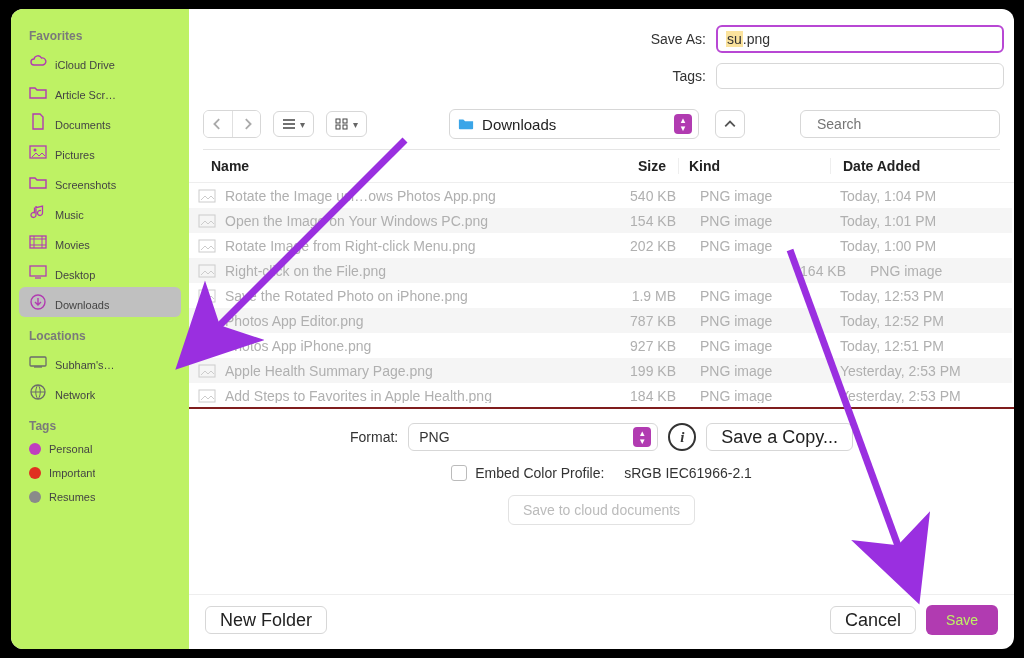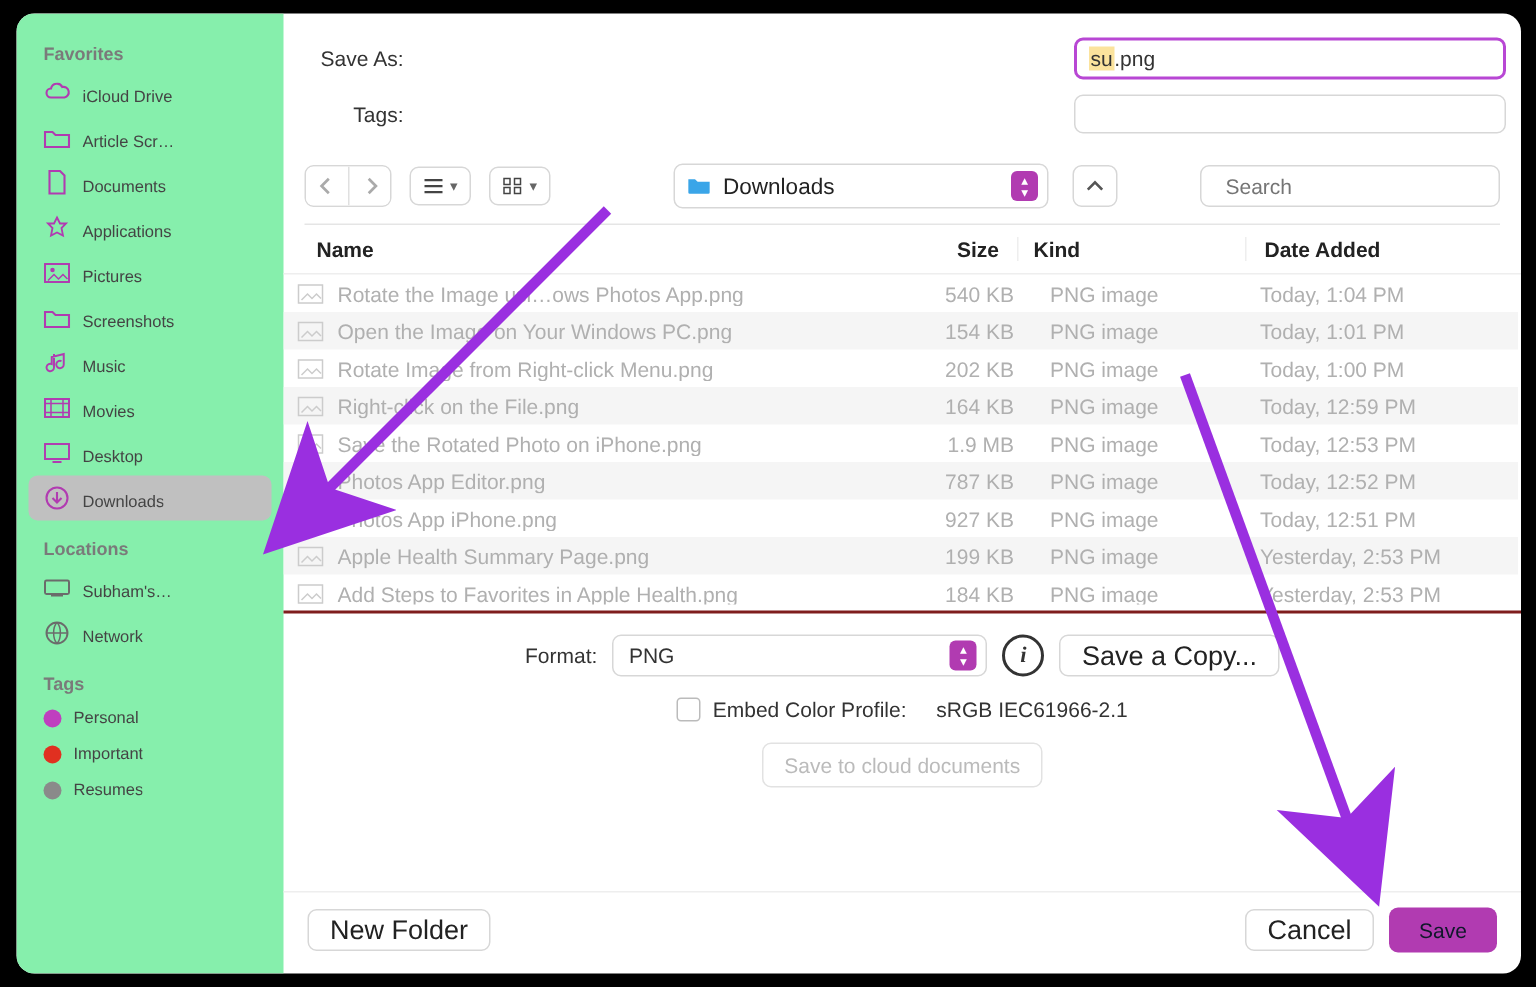--- a/index.html
+++ b/index.html
@@ -16,21 +16,21 @@
     left: 11px; top: 9px;
     width: 1003px; height: 640px;
     background: #fff;
     border-radius: 12px;
     display: flex;
     overflow: hidden;
   }
   
   .sidebar {
     width: 178px;
-    background: #86efac;
+    background: #bef264;
     padding: 8px 0 8px 0;
     overflow: hidden;
   }
   .sidebar-section-header {
     font-size: 12px;
     color: #7a7a7a;
     font-weight: 600;
     padding: 12px 18px 4px 18px;
   }
   .sidebar-item {
@@ -68,21 +68,21 @@
   .main {
     flex: 1;
     display: flex;
     flex-direction: column;
     position: relative;
   }
   .topfields {
     padding: 16px 10px 4px 10px;
   }
   .fieldrow {
-    display:flex; align-items:center; justify-content:space-between;
+    display:flex; align-items:center; justify-content:flex-end;
     margin-bottom: 10px;
     gap: 10px;
   }
   .field-label {
     width: 70px;
     text-align: right;
     color:#333;
     font-size: 14px;
   }
   .filename-input {
@@ -263,21 +263,21 @@
     margin-top:auto;
     display:flex; align-items:center;
     padding: 10px 16px 14px 16px;
     border-top:1px solid #eee;
     gap:10px;
   }
   .spacer { flex:1; }
   .primary-btn {
     height:30px; padding:0 20px;
     border:none; border-radius:6px;
-    background:#b13bb1; color:#0f172a;
+    background:#b13bb1; color:#bef264;
     font-size:14px; font-weight:500;
     display:flex; align-items:center;
   }
 
   
   .arrow-svg {
     position:absolute;
     pointer-events:none;
   }
 </style>
@@ -305,28 +305,20 @@
           </span>
           <span class="sidebar-text">Article Scr…</span>
         </div>
         <div class="sidebar-item">
           <span class="sidebar-icon">
             <svg width="16" height="18" viewBox="0 0 14 18">
               <path d="M2 1h7l3 3v12H2Z" fill="none" stroke="#b13bb1" stroke-width="1.4"></path>
             </svg>
           </span>
           <span class="sidebar-text">Documents</span>
-        </div>
-        <div class="sidebar-item">
-          <span class="sidebar-icon">
-            <svg width="18" height="18" viewBox="0 0 18 18">
-              <path d="M9 2l2 4h4l-3 3 1 5-4-2-4 2 1-5-3-3h4Z" fill="none" stroke="#b13bb1" stroke-width="1.2"></path>
-            </svg>
-          </span>
-          <span class="sidebar-text">Applications</span>
         </div>
         <div class="sidebar-item">
           <span class="sidebar-icon">
             <svg width="18" height="14" viewBox="0 0 18 14">
               <rect x="1" y="1" width="16" height="12" fill="none" stroke="#b13bb1" stroke-width="1.3"></rect>
               <circle cx="6" cy="5" r="1.5" fill="#b13bb1"></circle>
               <path d="M3 12l4-4 3 3 3-3 3 3" fill="none" stroke="#b13bb1"></path>
             </svg>
           </span>
           <span class="sidebar-text">Pictures</span>
@@ -529,21 +521,20 @@
         <div class="file-row alt">
     <span class="row-icon">
             <svg width="18" height="14" viewBox="0 0 18 14">
               <rect x="1" y="1" width="16" height="12" fill="none" stroke="#ccc"></rect>
               <path d="M3 11l4-4 3 3 3-3 3 3" fill="none" stroke="#ccc"></path>
             </svg>
           </span>
     <span class="row-name">Right-click on the File.png</span>
     <span class="row-size">164 KB</span>
     <span class="row-kind">PNG image</span>
-    <span class="row-date">Today, 12:59 PM</span>
         </div>
         <div class="file-row">
     <span class="row-icon">
             <svg width="18" height="14" viewBox="0 0 18 14">
               <rect x="1" y="1" width="16" height="12" fill="none" stroke="#ccc"></rect>
               <path d="M3 11l4-4 3 3 3-3 3 3" fill="none" stroke="#ccc"></path>
             </svg>
           </span>
     <span class="row-name">Save the Rotated Photo on iPhone.png</span>
     <span class="row-size">1.9 MB</span>

